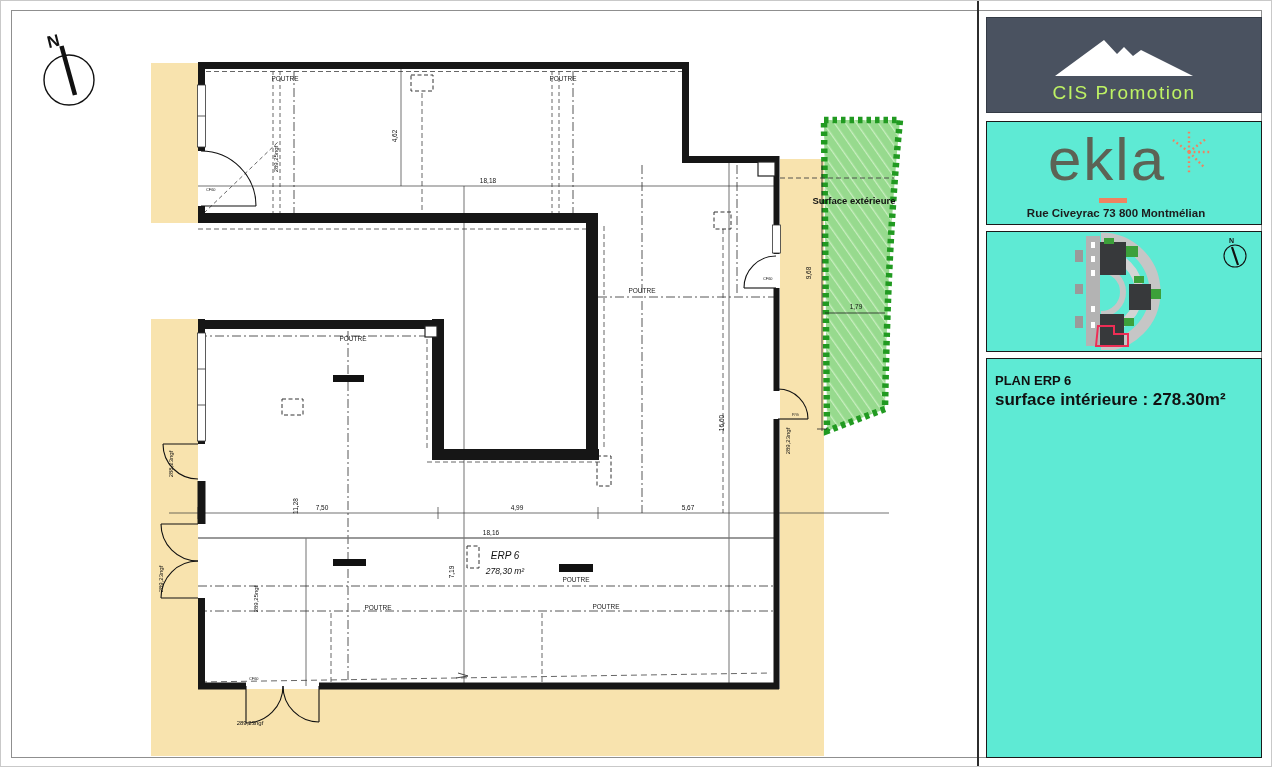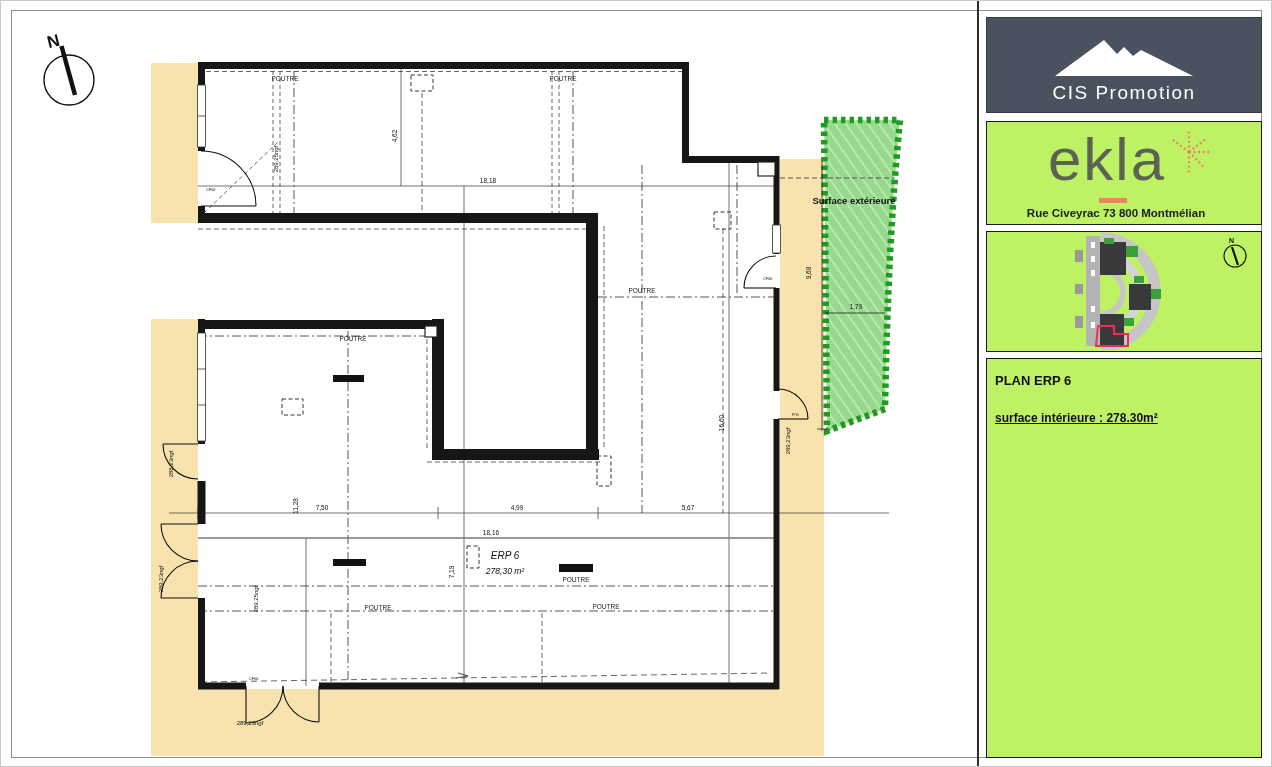--- a/index.html
+++ b/index.html
@@ -1,32 +1,32 @@
 <!DOCTYPE html>
 <html><head>
 <meta charset="utf-8">
 <style>
   html,body{margin:0;padding:0;background:#fff;font-family:"Liberation Sans",sans-serif;}
   .page{position:relative;width:1272px;height:767px;background:#fff;border:1px solid #c9c9c9;box-sizing:border-box;overflow:hidden;}
   .frame{position:absolute;left:10px;top:9px;width:1251px;height:748px;border:1px solid #8f8f8f;box-sizing:border-box;pointer-events:none;}
   .divider{position:absolute;left:976px;top:0;width:2px;height:767px;background:#2c2c2c;}
   .plan-svg{position:absolute;left:0;top:0;}
   .sidebar{position:absolute;left:984px;top:0;width:278px;height:767px;}
-  .panel{position:absolute;left:1px;width:276px;box-sizing:border-box;background:#bef264;}
+  .panel{position:absolute;left:1px;width:276px;box-sizing:border-box;background:#5eead4;}
   .panel.cis{top:16px;height:96px;background:#4a5260;border:1px solid #343b46;}
-  .cis-name{position:absolute;left:0;right:0;bottom:8px;text-align:center;color:#ffffff;font-size:19px;font-weight:300;letter-spacing:1.5px;}
+  .cis-name{position:absolute;left:0;right:0;bottom:8px;text-align:center;color:#bef264;font-size:19px;font-weight:300;letter-spacing:1.5px;}
   .panel.ekla{top:120px;height:104px;border:1.5px solid #1a1a1a;}
   .ekla-word{position:absolute;left:0;width:240px;top:8px;text-align:center;font-size:60px;font-weight:300;color:#5c6355;letter-spacing:2px;line-height:1;}
   .ekla-underline{position:absolute;left:112px;top:76px;width:28px;height:4.5px;background:#ef8261;}
   .ekla-address{position:absolute;left:0;right:16px;top:85px;text-align:center;font-size:11.5px;font-weight:bold;color:#1d1d1d;}
   .ekla-star{position:absolute;left:176px;top:4px;}
   .panel.siteplan{top:230px;height:121px;border:1.5px solid #1a1a1a;}
   .panel.info{top:357px;height:400px;border:1.5px solid #1a1a1a;padding:14px 10px 0 8px;color:#111;}
-  .info-title{font-size:13px;font-weight:bold;margin-bottom:22px;}
-  .info-line{font-size:12px;font-weight:bold;line-height:1.4;text-decoration:underline;}
+  .info-title{font-size:13px;font-weight:bold;}
+  .info-line{font-size:17px;font-weight:bold;line-height:1.4;}
   text{font-family:"Liberation Sans",sans-serif;fill:#111;}
   .t-poutre{font-size:6.5px;fill:#222;}
   .t-dim{font-size:6.5px;}
   .t-ngf{font-size:6px;}
   .t-tiny{font-size:3.9px;}
   .t-erp{font-size:10px;font-style:italic;}
   .t-area{font-size:8.5px;font-style:italic;}
   .t-surf{font-size:9.5px;font-weight:bold;}
   .t-north{font-size:17px;font-weight:bold;}
 </style>

